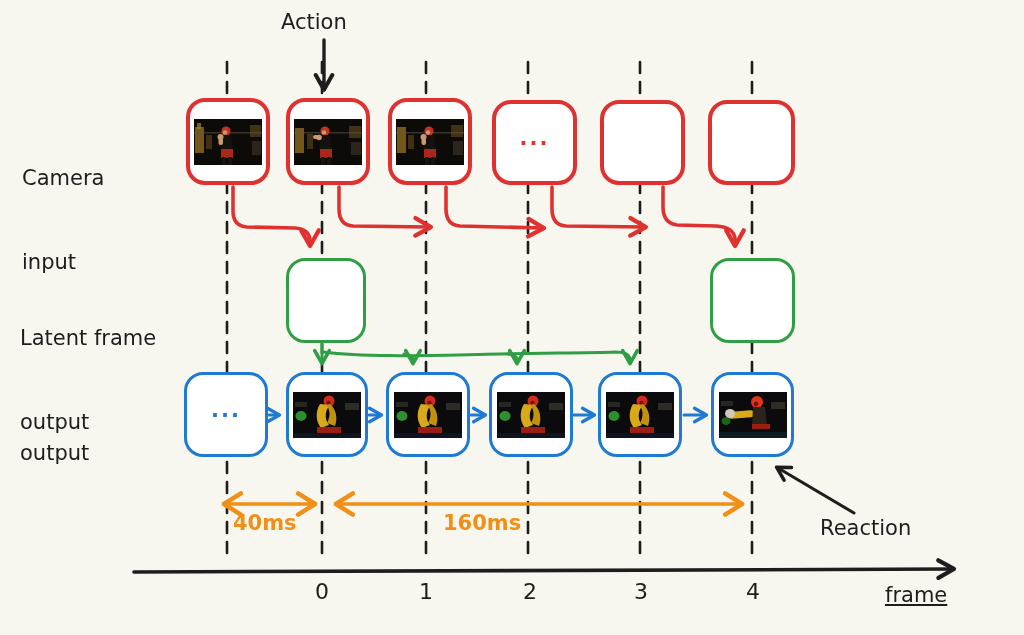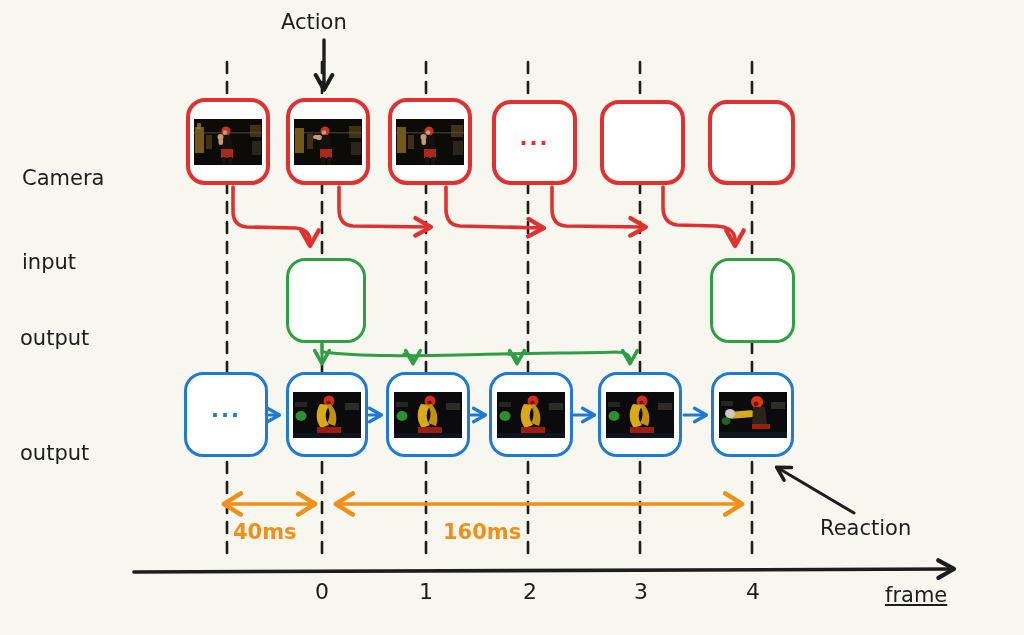--- a/index.html
+++ b/index.html
@@ -25,21 +25,21 @@
   .box.green{border:3.5px solid var(--green);}
   .box.blue{border:3.5px solid var(--blue);}
   .box svg{display:block;}
   .ellipsis{font-size:21px;font-weight:700;letter-spacing:2px;line-height:1;transform:translateY(-4px);}
   .ellipsis.red{color:var(--red);}
   .ellipsis.blue{color:var(--blue);}
 
   
   .lbl{position:absolute;color:var(--ink);font-size:21px;line-height:28px;white-space:pre;}
   .lbl.center{text-align:left;}
-  .lbl.orange{color:var(--orange);font-weight:600;font-size:21px;margin-top:9px;}
+  .lbl.orange{color:var(--orange);font-weight:600;font-size:21px;}
   .tick{position:absolute;color:var(--ink);font-size:22px;width:40px;text-align:center;top:579px;}
 </style>
 </head>
 <body>
 
 <div class="canvas">
 
   <svg class="layer" viewBox="0 0 1024 635">
     <defs>
       <marker id="ah-red" viewBox="0 0 12 12" refX="9" refY="6" markerWidth="6.5" markerHeight="6.5" orient="auto-start-reverse">
@@ -106,20 +106,21 @@
     <g>
       <path d="M854,513 L778,468" fill="none" class="st-ink" stroke-width="3" stroke-linecap="round" marker-end="url(#ah-ink)"></path>
     </g>
   </svg>
 
   <div class="lbl" style="left:22px;top:108px;">
     <div>Camera</div>
     <div>input</div>
   </div>
   <div class="lbl" style="left:20px;top:268px;">
+    <div>Latent frame</div>
     <div>output</div>
   </div>
   <div class="lbl" style="left:20px;top:383px;">
     <div>output</div>
   </div>
 
   <div class="lbl center" style="left:281px;top:8px;width:90px;">Action</div>
   <div class="lbl" style="left:820px;top:514px;">Reaction</div>
   <div class="lbl orange center" style="left:233px;top:509px;width:76px;">40ms</div>
   <div class="lbl orange center" style="left:443px;top:509px;width:90px;">160ms</div>

